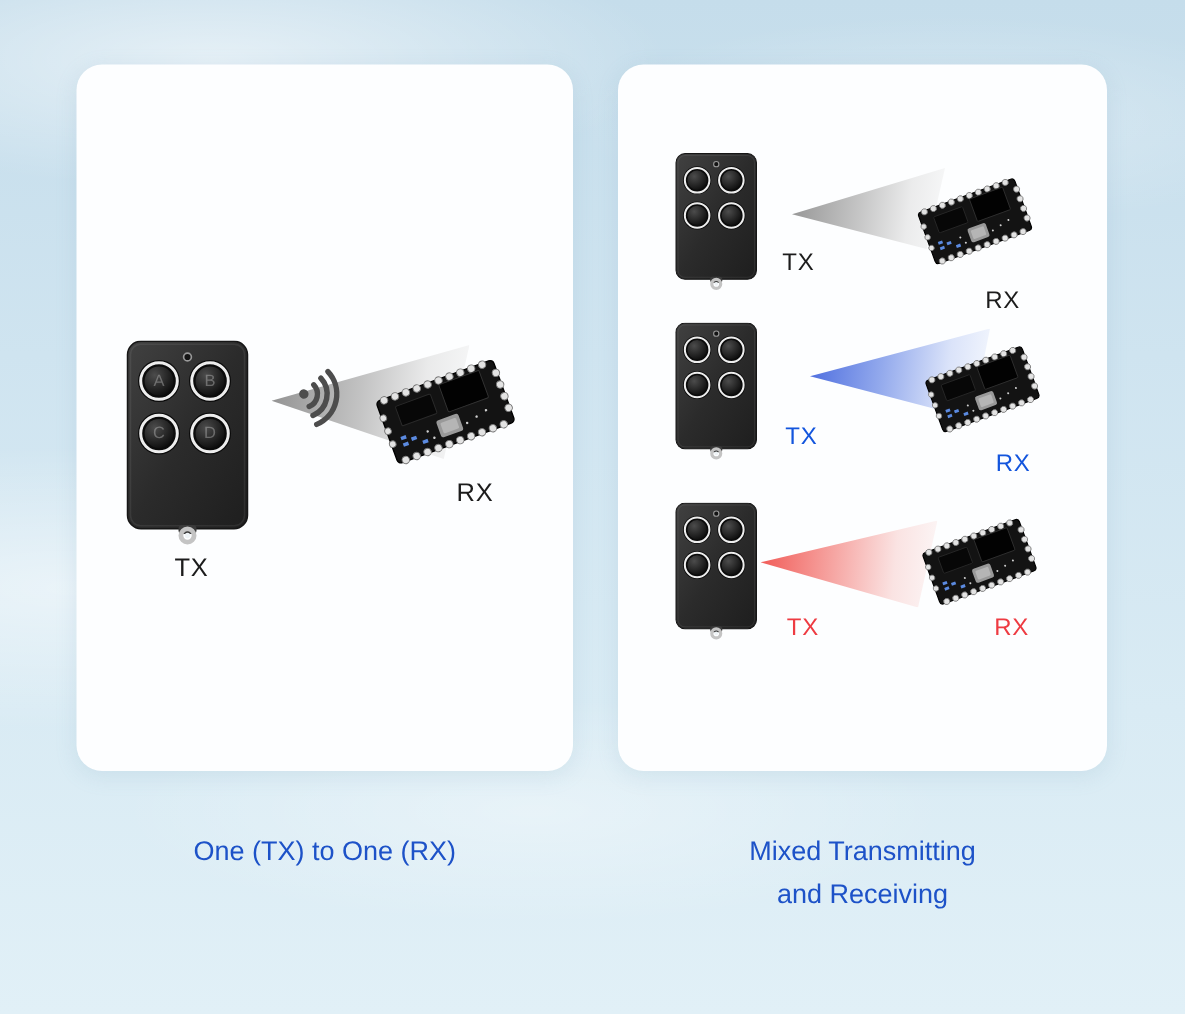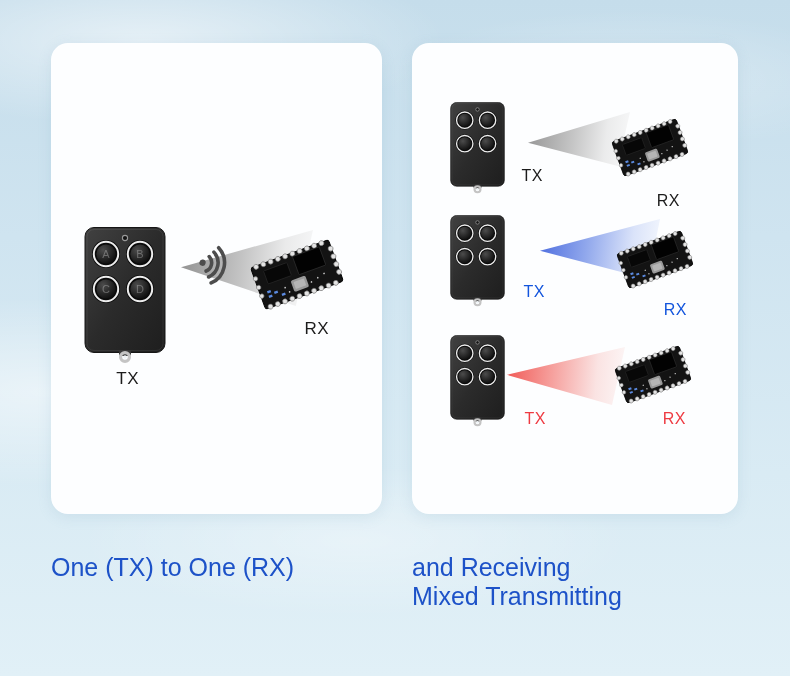--- a/index.html
+++ b/index.html
@@ -39,22 +39,22 @@
     clip-path:polygon(0 48%,100% 0,89% 100%);
     background:linear-gradient(95deg, rgba(240,80,76,.95), rgba(244,140,136,.8) 40%, rgba(248,205,203,.55) 75%, rgba(250,225,223,.25));
   }
   .module{position:absolute;transform:rotate(-20deg);}
   .lbl{position:absolute;width:44px;text-align:right;color:#1c1c1c;letter-spacing:.5px;}
   .lbl-lg{font-size:17px;}
   .lbl-sm{font-size:16px;}
   .lbl-blue{color:#1355dd;}
   .lbl-red{color:#ee3b42;}
   .caption{
-    position:absolute;text-align:left;
-    font-size:25px;line-height:29px;color:#1d52c8;
+    position:absolute;text-align:center;
+    font-size:18px;line-height:29px;color:#1d52c8;
   }
 </style>
 </head>
 <body>
 
 <svg width="0" height="0" style="position:absolute" aria-hidden="true">
   <defs>
     <linearGradient id="rgrad" x1="0" y1="0" x2="1" y2="1">
       <stop offset="0" stop-color="#414141"></stop>
       <stop offset="0.5" stop-color="#2b2b2b"></stop>
@@ -202,15 +202,15 @@
     </svg>
 </div>
 <div class="beam beam-red" style="left:507px;top:347px;width:118px;height:58px;"></div>
 <svg class="module" style="left:615px;top:351px;" width="76" height="47">
     <use href="#sym-module"></use>
   </svg>
 <div class="lbl lbl-sm lbl-red" style="left:502px;top:410px;">TX</div>
 <div class="lbl lbl-sm lbl-red" style="left:642px;top:410px;">RX</div>
 
 <div class="caption" style="left:412px;top:553px;width:326px;">
+  <div>Mixed Transmitting</div>
   <div>and Receiving</div>
-  <div>Mixed Transmitting</div>
 </div>
 
 </body></html>

